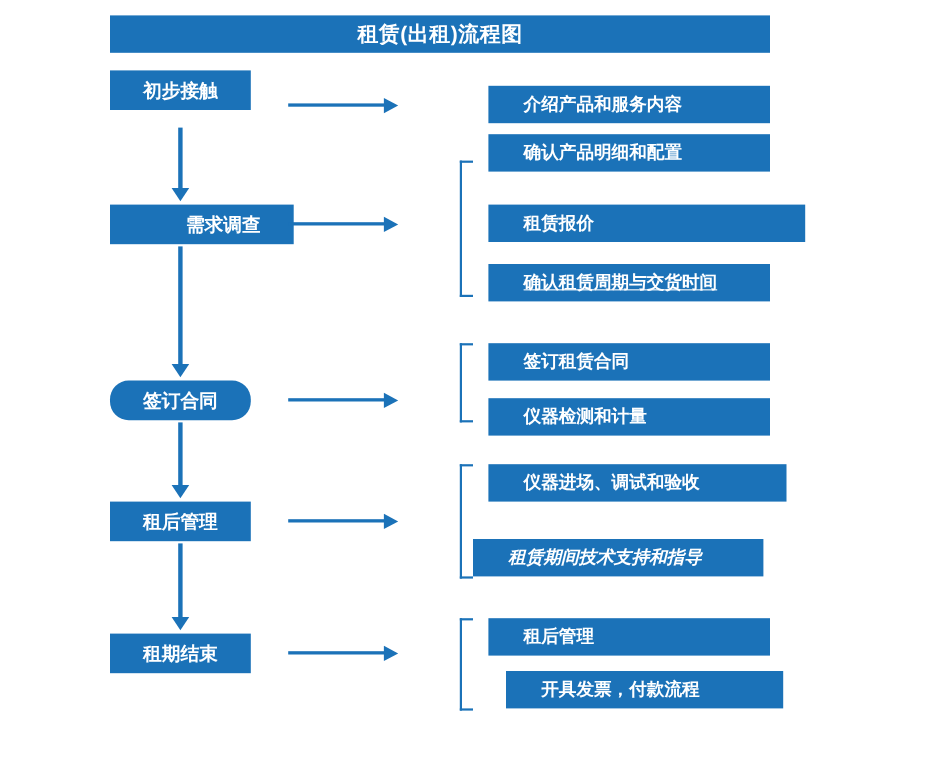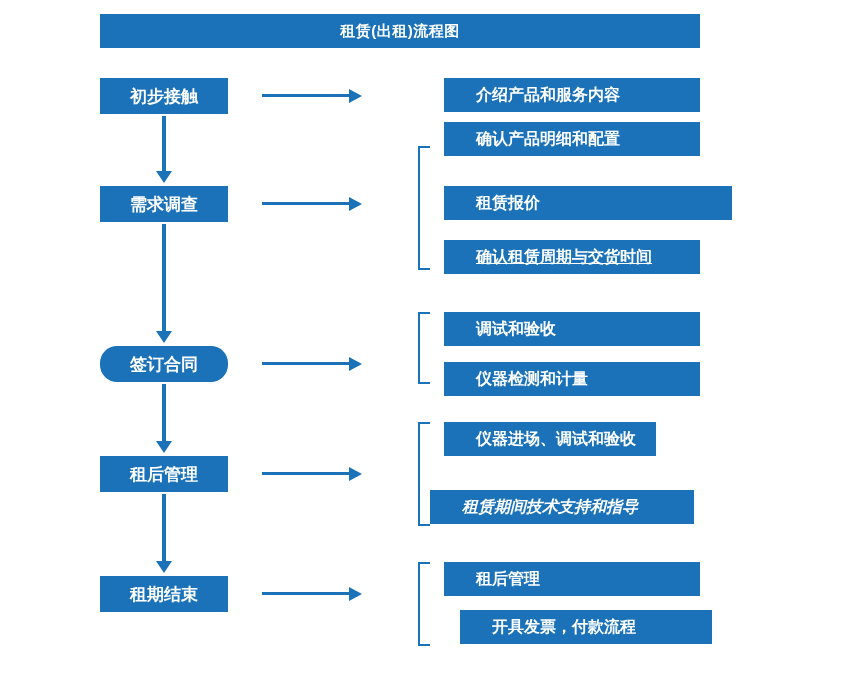--- a/index.html
+++ b/index.html
@@ -18,21 +18,21 @@
     overflow: hidden;
   }
   .title-bar {
     position: absolute;
     left: 100px;
     top: 14px;
     width: 600px;
     height: 34px;
     background: #1b72b8;
     color: #ffffff;
-    font-size: 15px;
+    font-size: 19px;
     font-weight: bold;
     display: flex;
     align-items: center;
     justify-content: center;
     letter-spacing: 0.5px;
   }
   .stage-box {
     position: absolute;
     background: #1b72b8;
     color: #ffffff;
@@ -99,22 +99,22 @@
     box-sizing: border-box;
   }
 </style>
 </head>
 <body>
 
 <div id="canvas">
 
   <div class="title-bar">租赁(出租)流程图</div>
 
-  <div class="stage-box" style="left:100px; top:78px;">初步接触</div>
-  <div class="stage-box" style="left:100px; top:186px;">需求调查</div>
+  <div class="stage-box" style="left:100px; top:64px;">初步接触</div>
+  <div class="stage-box" style="left:100px; top:186px;padding-left:39px;">需求调查</div>
   <div class="stage-box" style="left:100px; top:346px;border-radius:17px;">签订合同</div>
   <div class="stage-box" style="left:100px; top:456px;">租后管理</div>
   <div class="stage-box" style="left:100px; top:576px;">租期结束</div>
 
   <div class="v-arrow" style="left:162px; top:116px; height:56px;"></div>
   <div class="v-arrow" style="left:162px; top:224px; height:108px;"></div>
   <div class="v-arrow" style="left:162px; top:384px; height:58px;"></div>
   <div class="v-arrow" style="left:162px; top:494px; height:68px;"></div>
 
   <div class="h-arrow" style="left:262px; top:94px;  width:88px;"></div>
@@ -127,22 +127,22 @@
   <div class="bracket" style="left:418px; top:312px; height:72px;"></div>
   <div class="bracket" style="left:418px; top:422px; height:104px;"></div>
   <div class="bracket" style="left:418px; top:562px; height:84px;"></div>
 
   <div class="detail-box" style="left:444px; top:78px;  width:256px;">介绍产品和服务内容</div>
 
   <div class="detail-box" style="left:444px; top:122px; width:256px;">确认产品明细和配置</div>
   <div class="detail-box" style="left:444px; top:186px; width:288px;">租赁报价</div>
   <div class="detail-box" style="left:444px; top:240px; width:256px;text-decoration:underline;">确认租赁周期与交货时间</div>
 
-  <div class="detail-box" style="left:444px; top:312px; width:256px;">调试和验收</div>
+  <div class="detail-box" style="left:444px; top:312px; width:256px;">签订租赁合同</div>
   <div class="detail-box" style="left:444px; top:362px; width:256px;">仪器检测和计量</div>
 
-  <div class="detail-box" style="left:444px; top:422px; width:212px;">仪器进场、调试和验收</div>
+  <div class="detail-box" style="left:444px; top:422px; width:271px;">仪器进场、调试和验收</div>
   <div class="detail-box" style="left:430px; top:490px; width:264px;font-style:italic;">租赁期间技术支持和指导</div>
 
   <div class="detail-box" style="left:444px; top:562px; width:256px;">租后管理</div>
   <div class="detail-box" style="left:460px; top:610px; width:252px;">开具发票，付款流程</div>
 
 </div>
 
 </body></html>

